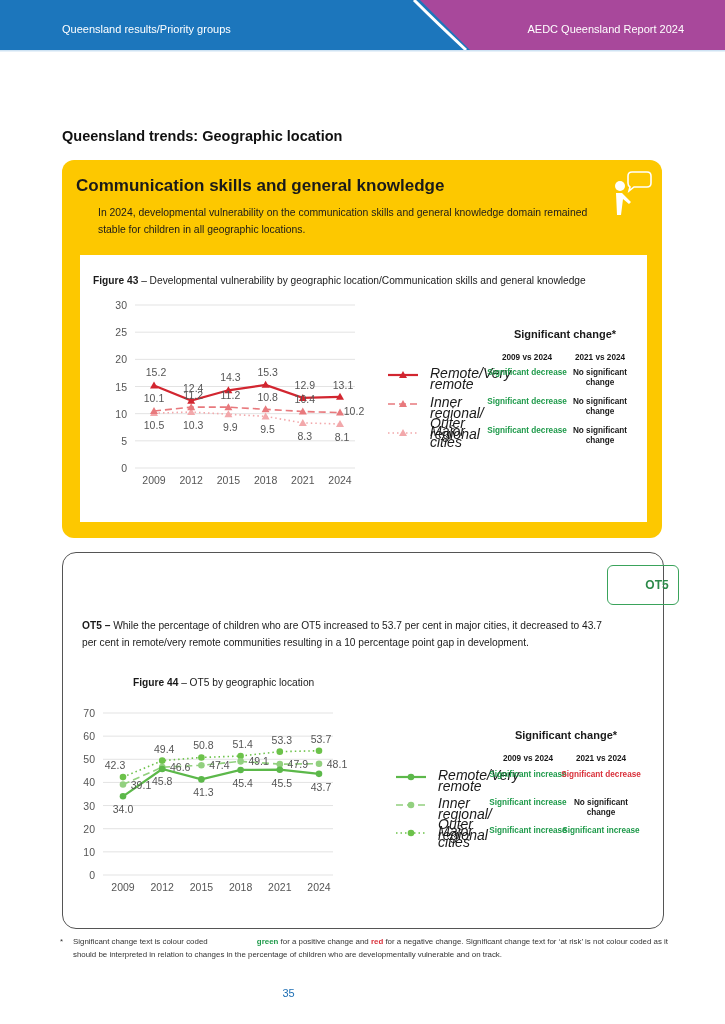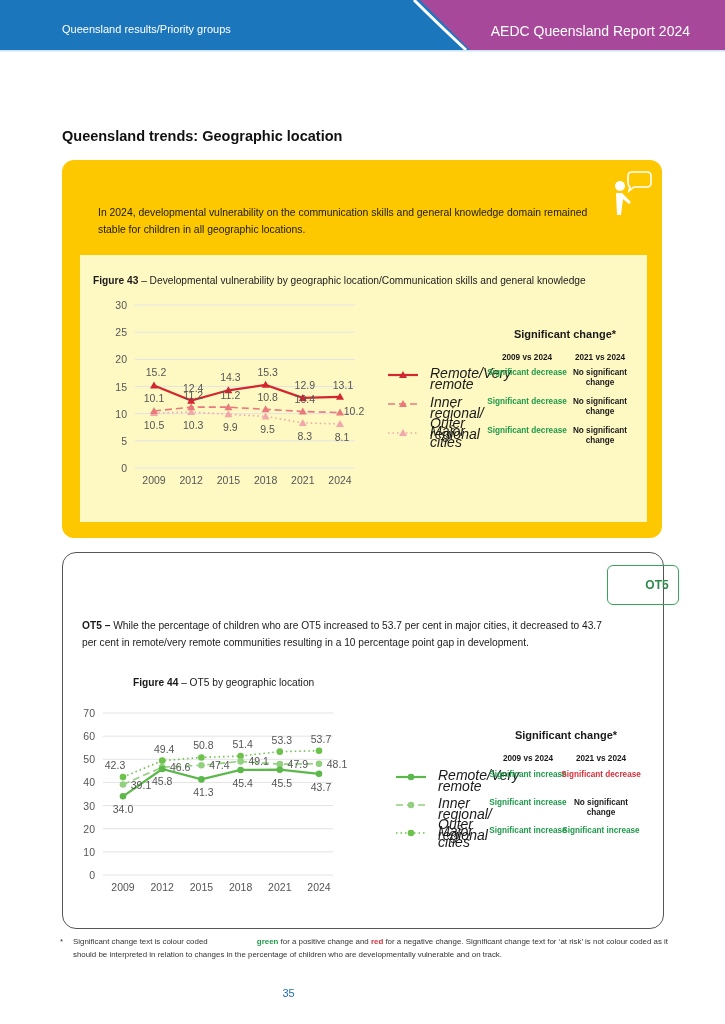--- a/index.html
+++ b/index.html
@@ -1,26 +1,26 @@
 <!DOCTYPE html>
 <html><head>
 <meta charset="utf-8">
 <style>
   html, body { margin:0; padding:0; }
   body { width:725px; height:1024px; position:relative; background:#ffffff; font-family:"Liberation Sans", sans-serif; color:#1a1a1a; overflow:hidden; }
   .header { position:absolute; left:0; top:0; width:725px; height:50px; }
   .header svg { position:absolute; left:0; top:0; }
   .hdr-left { position:absolute; left:62px; top:23px; font-size:11px; color:#fff; }
-  .hdr-right { position:absolute; right:35px; top:23px; font-size:14px; color:#fff; }
+  .hdr-right { position:absolute; right:41px; top:23px; font-size:11px; color:#fff; }
   .section-title { position:absolute; left:62px; top:128px; font-size:14.5px; font-weight:bold; color:#111; }
   .yellow-panel { position:absolute; left:62px; top:160px; width:600px; height:378px; background:#fdc800; border-radius:12px; }
   .yp-title { position:absolute; left:14px; top:16px; font-size:17px; font-weight:bold; color:#1a1a1a; }
   .yp-desc { position:absolute; left:14px; top:44px; width:500px; font-size:10.4px; line-height:17px; color:#1a1a1a;margin-left:22px; }
   .yp-icon { position:absolute; left:542px; top:8px; width:50px; height:50px; }
-  .white-inner { position:absolute; left:18px; top:95px; width:567px; height:267px; background:#fef9c3; }
+  .white-inner { position:absolute; left:18px; top:95px; width:567px; height:267px; background:#ffffff; }
   .fig-title { font-size:10.2px; color:#1a1a1a; white-space:nowrap; }
   .fig-title b { font-weight:bold; }
   .chart-svg { position:absolute; }
   .axis-text { font-family:"Liberation Sans", sans-serif; font-size:10.5px; fill:#555; }
   .lbl-text { font-family:"Liberation Sans", sans-serif; font-size:10.5px; fill:#555; }
   .sig-title { position:absolute; font-size:11px; font-weight:bold; color:#1a1a1a; text-align:center; }
   .col-hdr { position:absolute; font-size:8.2px; font-weight:bold; color:#1a1a1a; text-align:center; width:80px; }
   .cell { position:absolute; font-size:8.2px; font-weight:bold; text-align:center; width:80px; line-height:10px; }
   .leg-label { position:absolute; font-size:14px; color:#1a1a1a; line-height:10.5px;font-style:italic; }
   .leg-line { position:absolute; }
@@ -46,20 +46,21 @@
     <path d="M414,0 Q436,22 466,50" stroke="#ffffff" stroke-width="3" fill="none"></path>
     <rect x="0" y="50" width="725" height="1.5" fill="#cfe3f3"></rect>
   </svg>
   <div class="hdr-left">Queensland results/Priority groups</div>
   <div class="hdr-right">AEDC Queensland Report 2024</div>
 </div>
 
 <div class="section-title">Queensland trends: Geographic location</div>
 
 <div class="yellow-panel">
+  <div class="yp-title">Communication skills and general knowledge</div>
   <div class="yp-desc">In 2024, developmental vulnerability on the communication skills and general knowledge domain remained stable for children in all geographic locations.</div>
   <svg class="yp-icon" viewBox="0 0 50 50">
     <circle cx="16" cy="18" r="5" fill="#fff"></circle>
     <path d="M12,25 L18,25 L27,34 L25,36 L19,31 L17,47 L13,47 Z" fill="#fff"></path>
     <path d="M24,8 Q24,4 28,4 L43,4 Q47,4 47,8 L47,15 Q47,19 43,19 L30,19 L25,23 L26,19 Q24,18 24,15 Z" fill="none" stroke="#fff" stroke-width="1.6"></path>
   </svg>
 
   <div class="white-inner">
     <div class="fig-title" style="position:absolute;left:13px;top:20px;"><b>Figure 43</b><span> – Developmental vulnerability by geographic location/Communication skills and general knowledge</span></div>
     <svg class="chart-svg" id="chart43" style="left:0;top:40px;" width="290" height="200">

